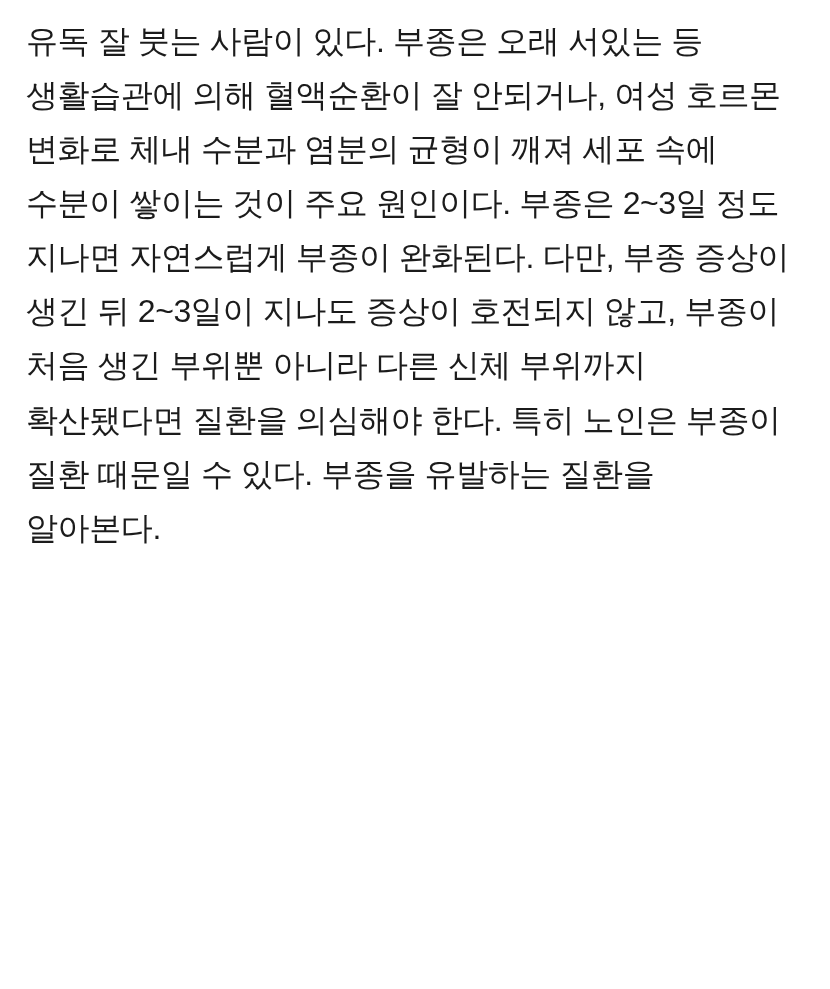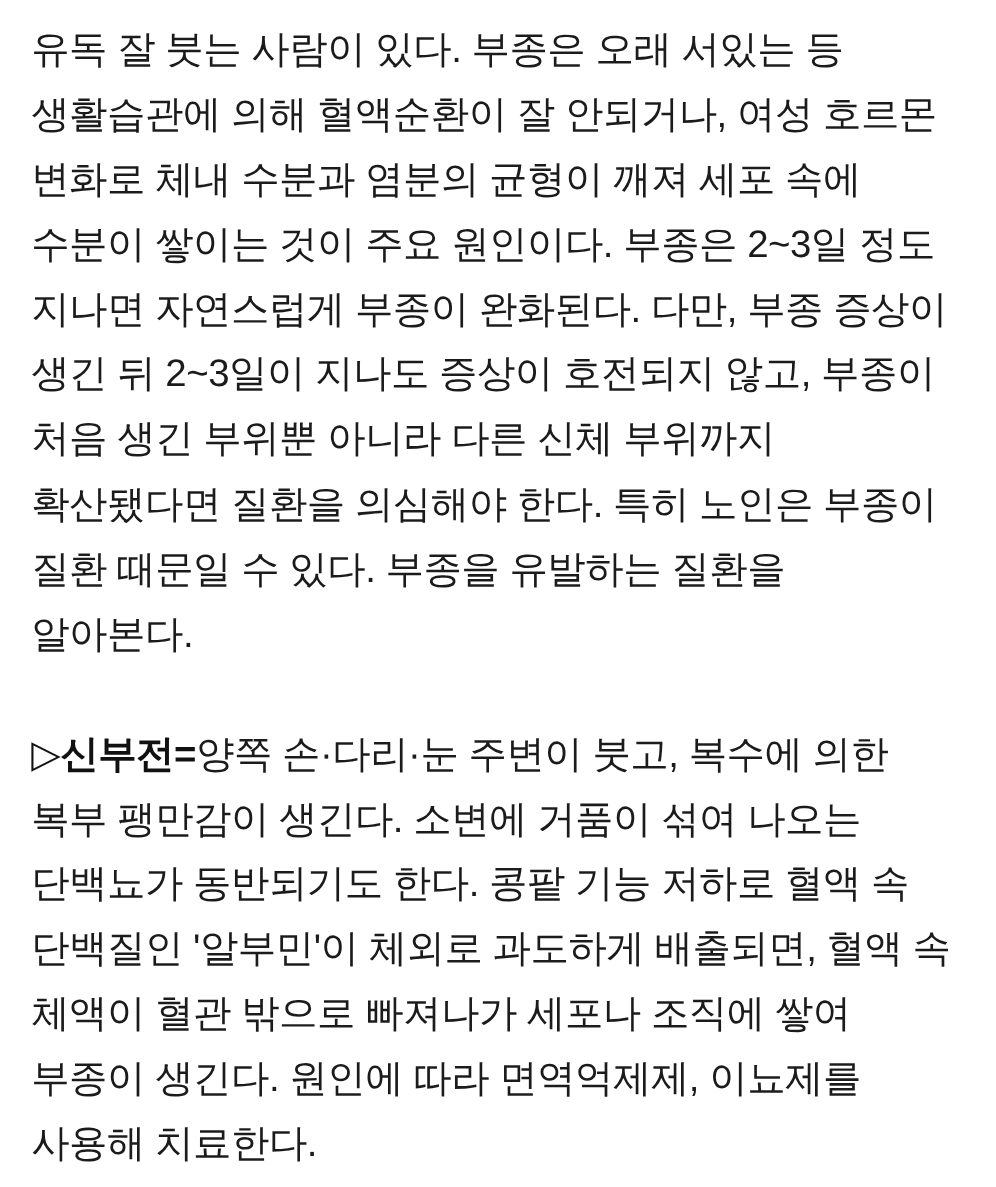--- a/index.html
+++ b/index.html
@@ -42,17 +42,14 @@
     color: #1b1b1b;
   }
 </style>
 </head>
 <body>
 
 <div class="article">
 
   <p class="para para-lead">유독 잘 붓는 사람이 있다. 부종은 오래 서있는 등 생활습관에 의해 혈액순환이 잘 안되거나, 여성 호르몬 변화로 체내 수분과 염분의 균형이 깨져 세포 속에 수분이 쌓이는 것이 주요 원인이다. 부종은 2~3일 정도 지나면 자연스럽게 부종이 완화된다. 다만, 부종 증상이 생긴 뒤 2~3일이 지나도 증상이 호전되지 않고, 부종이 처음 생긴 부위뿐 아니라 다른 신체 부위까지 확산됐다면 질환을 의심해야 한다. 특히 노인은 부종이 질환 때문일 수 있다. 부종을 유발하는 질환을 알아본다.</p>
 
-  <p class="para">
-    <span class="marker">▷신부전=</span><span class="section-body">양쪽 손·다리·눈 주변이 붓고, 복수에 의한 복부 팽만감이 생긴다. 소변에 거품이 섞여 나오는 단백뇨가 동반되기도 한다. 콩팥 기능 저하로 혈액 속 단백질인 '알부민'이 체외로 과도하게 배출되면, 혈액 속 체액이 혈관 밖으로 빠져나가 세포나 조직에 쌓여 부종이 생긴다. 원인에 따라 면역억제제, 이뇨제를 사용해 치료한다.</span>
-  </p>
 
 </div>
 
 </body></html>

